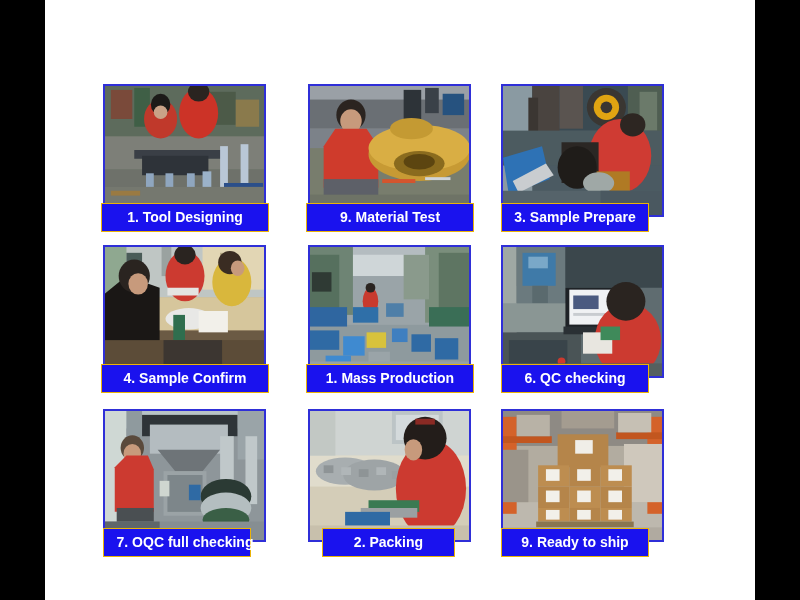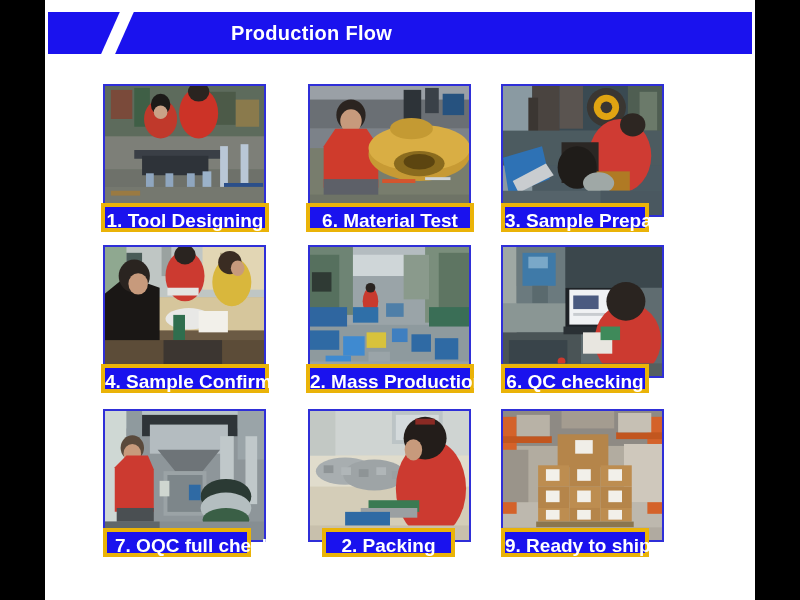--- a/index.html
+++ b/index.html
@@ -115,24 +115,24 @@
     height: 100%;
     display: block;
   }
 
   .card-label {
     position: absolute;
     left: 0;
     top: 119px;
     height: 29px;
     background: #1a12ee;
-    border: 4px solid #eab308;
+    border: 1px solid #eab308;
     box-sizing: border-box;
     color: #ffffff;
-    font-size: 19px;
+    font-size: 14px;
     font-weight: bold;
     line-height: 27px;
     text-align: center;
     white-space: nowrap;
     overflow: visible;
   }
   .label-wide   { width: 168px; left: -2px; }
   .label-inset  { width: 148px; left: 0px; }
   .label-narrow { width: 133px; left: 14px; }
   .label-overflow {
@@ -149,24 +149,20 @@
 </head>
 <body>
 
 <div class="stage">
 
   <div class="letterbox-left"></div>
   <div class="letterbox-right"></div>
 
   <div class="slide">
 
-    <div class="header-bar">
-      <div class="header-slash"></div>
-      <div class="header-title">Production Flow</div>
-    </div>
 
     <div class="grid">
 
       <div class="card card-col-0 card-row-0">
         <div class="card-photo">
           <svg class="photo-canvas" viewBox="0 0 163 133" preserveAspectRatio="none">
             <rect x="0" y="0" width="163" height="133" fill="#6f7a6b"></rect>
             <rect x="0" y="0" width="163" height="52" fill="#5d6b5c"></rect>
             <rect x="6" y="4" width="22" height="30" fill="#7a4a3a"></rect>
             <rect x="30" y="2" width="16" height="40" fill="#3f5f46"></rect>
@@ -216,21 +212,21 @@
             <ellipse cx="112" cy="64" rx="52" ry="24" fill="#d9ae44"></ellipse>
             <ellipse cx="112" cy="80" rx="26" ry="13" fill="#8a6b1e"></ellipse>
             <ellipse cx="112" cy="78" rx="16" ry="8" fill="#5c4510"></ellipse>
             <ellipse cx="104" cy="44" rx="22" ry="11" fill="#c49a33"></ellipse>
             <rect x="74" y="96" width="34" height="4" fill="#d4552e"></rect>
             <rect x="118" y="94" width="26" height="3" fill="#cfd4d8"></rect>
             <rect x="0" y="112" width="163" height="21" fill="#6e7366"></rect>
           </svg>
         </div>
         <div class="card-label label-wide">
-          <span class="label-text">6. Material Test</span>
+          <span class="label-text">9. Material Test</span>
         </div>
       </div>
 
       <div class="card card-col-2 card-row-0">
         <div class="card-photo">
           <svg class="photo-canvas" viewBox="0 0 163 133" preserveAspectRatio="none">
             <rect x="0" y="0" width="163" height="133" fill="#4b5a62"></rect>
             <rect x="0" y="0" width="163" height="46" fill="#3a4a52"></rect>
             <rect x="0" y="0" width="30" height="133" fill="#8a9aa2"></rect>
             <rect x="30" y="0" width="28" height="60" fill="#4a4440"></rect>
@@ -317,21 +313,21 @@
             <rect x="58" y="88" width="20" height="16" fill="#d8c23c"></rect>
             <rect x="84" y="84" width="16" height="14" fill="#3f7fc0"></rect>
             <rect x="104" y="90" width="20" height="18" fill="#2f6aa4"></rect>
             <rect x="128" y="94" width="24" height="22" fill="#2f6aa4"></rect>
             <rect x="16" y="112" width="26" height="21" fill="#3f8ad0"></rect>
             <rect x="60" y="108" width="22" height="16" fill="#9aa4a8"></rect>
             <rect x="0" y="118" width="163" height="15" fill="#98a2a6"></rect>
           </svg>
         </div>
         <div class="card-label label-wide">
-          <span class="label-text">2. Mass Production</span>
+          <span class="label-text">1. Mass Production</span>
         </div>
       </div>
 
       <div class="card card-col-2 card-row-1">
         <div class="card-photo">
           <svg class="photo-canvas" viewBox="0 0 163 133" preserveAspectRatio="none">
             <rect x="0" y="0" width="163" height="133" fill="#5f6c70"></rect>
             <rect x="0" y="0" width="163" height="40" fill="#4e5b60"></rect>
             <rect x="0" y="0" width="14" height="133" fill="#9fa8a4"></rect>
             <rect x="14" y="0" width="50" height="58" fill="#6b7a7e"></rect>

